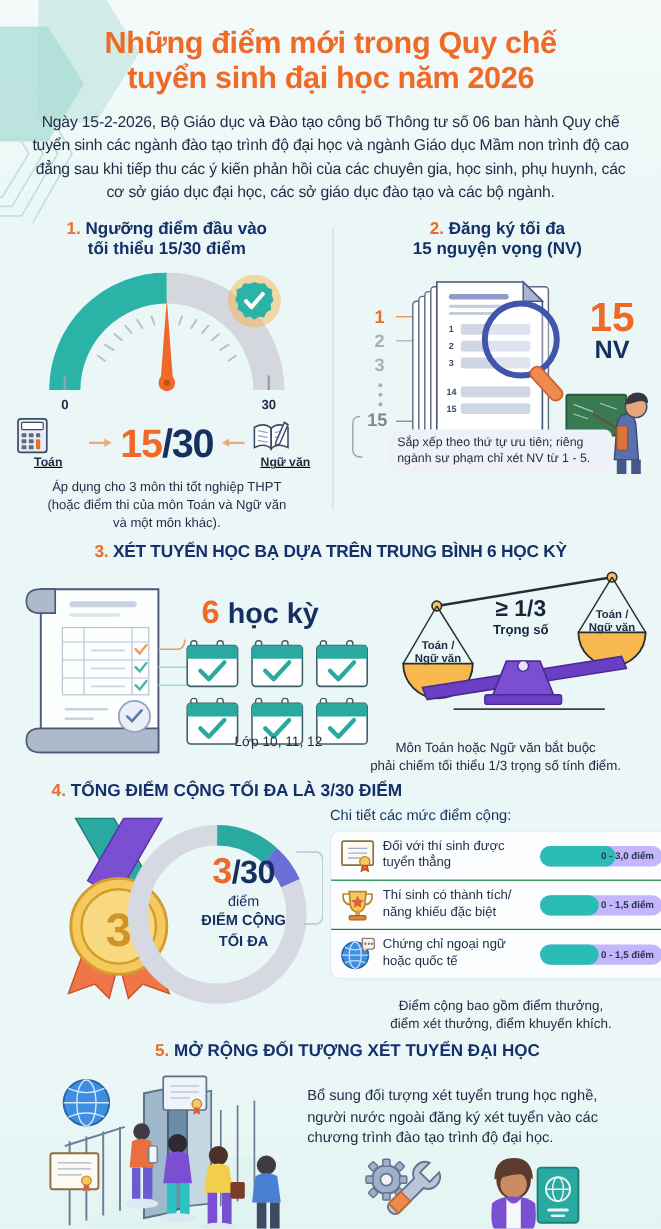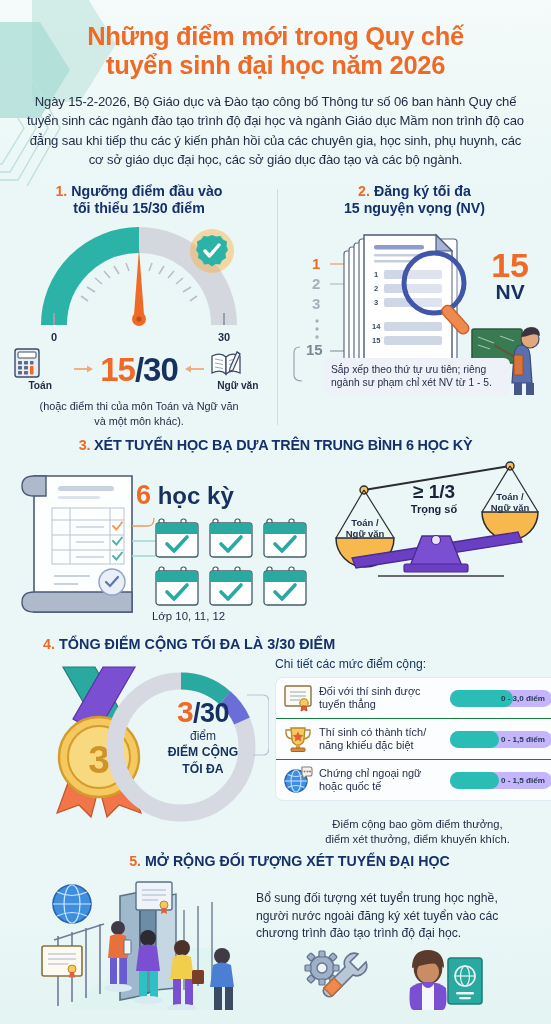--- a/index.html
+++ b/index.html
@@ -45,21 +45,21 @@
   }
   .h12 { font-size:14.2px; }
 
   
   .gauge-wrap { position:relative; width:100%; height:118px; margin-top:10px; }
   .gauge-svg { position:absolute; left:50%; transform:translateX(-50%); top:0; }
 
   .score-row {
     display:flex; align-items:center; justify-content:center; gap:6px; margin-top:2px;
   }
-  .icon-lbl { text-align:center; width:56px; }
+  .icon-lbl { text-align:center; width:56px;text-decoration:underline; }
   .icon-lbl .cap { font-size:10.2px; color:#1f2a44; font-weight:bold; margin-top:1px; }
   .arrow-s { width:20px; height:10px; }
   .score-big { font-size:33px; font-weight:bold; color:#16305f; letter-spacing:-1px; line-height:1; }
   .score-big .hl { color:#ef6a27; }
   .note-1 {
     margin-top:8px; text-align:center; font-size:10.9px; color:#1f2a44; line-height:1.36;
   }
 
   
   .papers-wrap { position:relative; width:100%; height:170px; margin-top:8px; }
@@ -70,28 +70,28 @@
     position:absolute; left:38px; bottom:0px; width:186px;
     background:#eef1f7; border-radius:6px; padding:5px 7px;
     font-size:10.3px; color:#1f2a44; line-height:1.34;
   }
 
   
   .sec3 { position:relative; z-index:2; margin-top:8px; }
   .h3 { font-size:14.4px; letter-spacing:-0.2px; }
   .sec3-body { position:relative; height:172px; margin-top:4px; }
   .hocky-lbl {
-    position:absolute; left:136px; top:22px; font-size:24px; font-weight:bold; color:#16305f;
+    position:absolute; left:168px; top:22px; font-size:24px; font-weight:bold; color:#16305f;
   }
   .hocky-lbl .n { color:#ef6a27; font-size:27px; }
   .cal-grid {
     position:absolute; left:155px; top:60px;
     display:grid; grid-template-columns:repeat(3,49px); grid-gap:6px 5px;
   }
-  .lop-lbl { position:absolute; left:152px; top:152px; width:160px; text-align:left;
+  .lop-lbl { position:absolute; left:152px; top:140px; width:160px; text-align:center;
              font-size:11.4px; color:#1f2a44; }
   .note-3 {
     position:absolute; right:4px; bottom:-2px; width:268px; text-align:center;
     font-size:11.1px; color:#1f2a44; line-height:1.36;
   }
 
   
   .sec4 { position:relative; z-index:2; margin-top:6px;padding-left:25px; }
   .h4 { font-size:14.4px; text-align:left; padding-left:18px; }
   .sec4-body { position:relative; height:196px; margin-top:2px; }
@@ -253,20 +253,21 @@
                 <line x1="19" y1="17.5" x2="26" y2="16"></line>
             </g>
             <path d="M20 21 L27 5 L30 7 L23 23 L19.5 24.5 Z" fill="#f2f4f8" stroke="#3a4a66" stroke-width="1.2"></path>
             <path d="M27 5 L30 7" stroke="#3a4a66" stroke-width="1.2"></path>
           </svg>
           <div class="cap">Ngữ văn</div>
         </div>
       </div>
 
       <div class="note-1">
+        <div>Áp dụng cho 3 môn thi tốt nghiệp THPT</div>
         <div>(hoặc điểm thi của môn Toán và Ngữ văn</div>
         <div>và một môn khác).</div>
       </div>
     </div>
 
     <div class="col2">
       <div class="sec-head h12">
         <div>
           <span class="num">2.</span>
           <span>Đăng ký tối đa</span>
@@ -464,20 +465,24 @@
 
         <path d="M30 100 L196 74 L200 84 L34 110 Z" fill="#6b3fc4" stroke="#4b2a94" stroke-width="1.3"></path>
         <path d="M100 78 L128 78 L140 108 L88 108 Z" fill="#7b4fd1" stroke="#4b2a94" stroke-width="1.4"></path>
         <circle cx="114" cy="82" r="4.5" fill="#e9e4f7" stroke="#4b2a94" stroke-width="1.2"></circle>
         <rect x="82" y="106" width="64" height="8" rx="2" fill="#6b3fc4" stroke="#4b2a94" stroke-width="1.2"></rect>
         <line x1="56" y1="118" x2="182" y2="118" stroke="#3b3b44" stroke-width="1.4"></line>
         <text x="112" y="40" text-anchor="middle" font-family="Liberation Sans, sans-serif" font-size="19" font-weight="bold" fill="#17243c">≥ 1/3</text>
         <text x="112" y="55" text-anchor="middle" font-family="Liberation Sans, sans-serif" font-size="11" font-weight="bold" fill="#17243c">Trọng số</text>
       </svg>
 
+      <div class="note-3">
+        <div>Môn Toán hoặc Ngữ văn bắt buộc</div>
+        <div>phải chiếm tối thiểu 1/3 trọng số tính điểm.</div>
+      </div>
     </div>
   </div>
 
   <div class="sec4">
     <div class="sec-head h4">
       <span class="num">4.</span>
       <span>TỔNG ĐIỂM CỘNG TỐI ĐA LÀ 3/30 ĐIỂM</span>
     </div>
 
     <div class="sec4-body">

